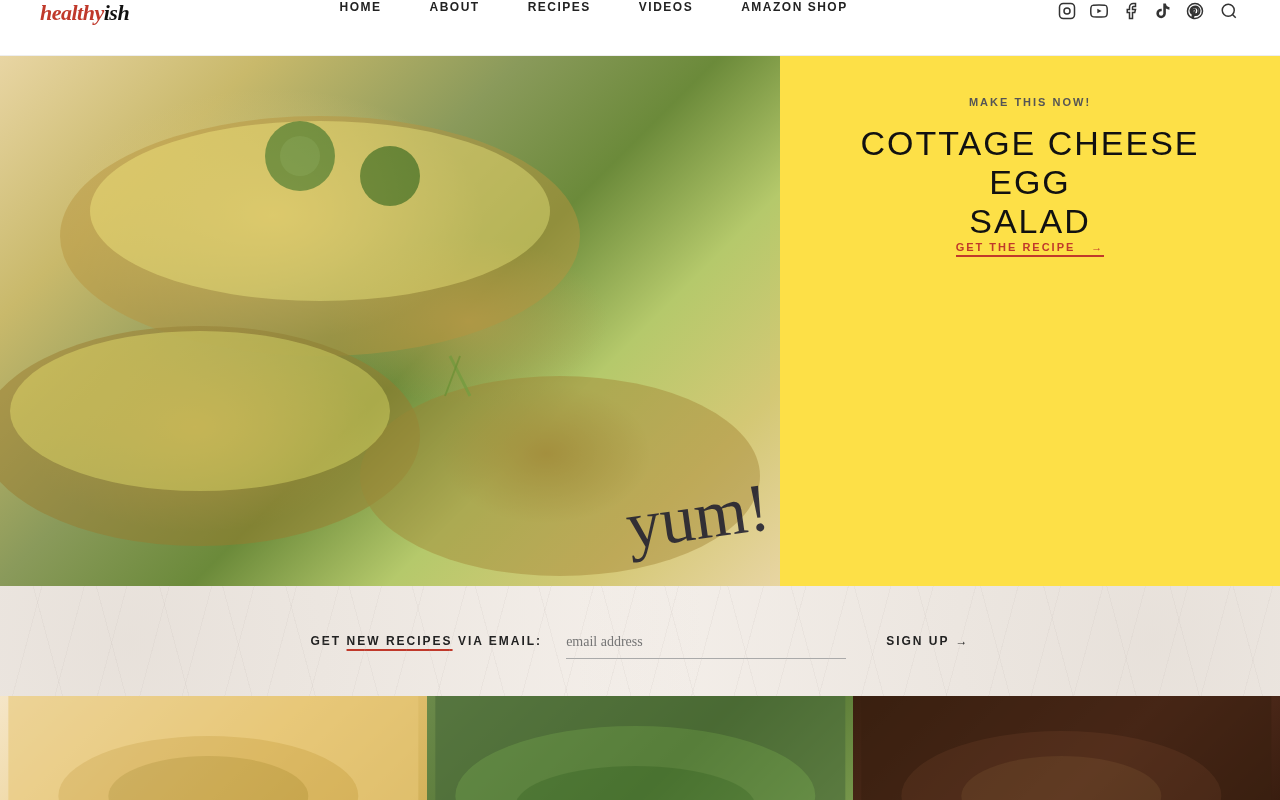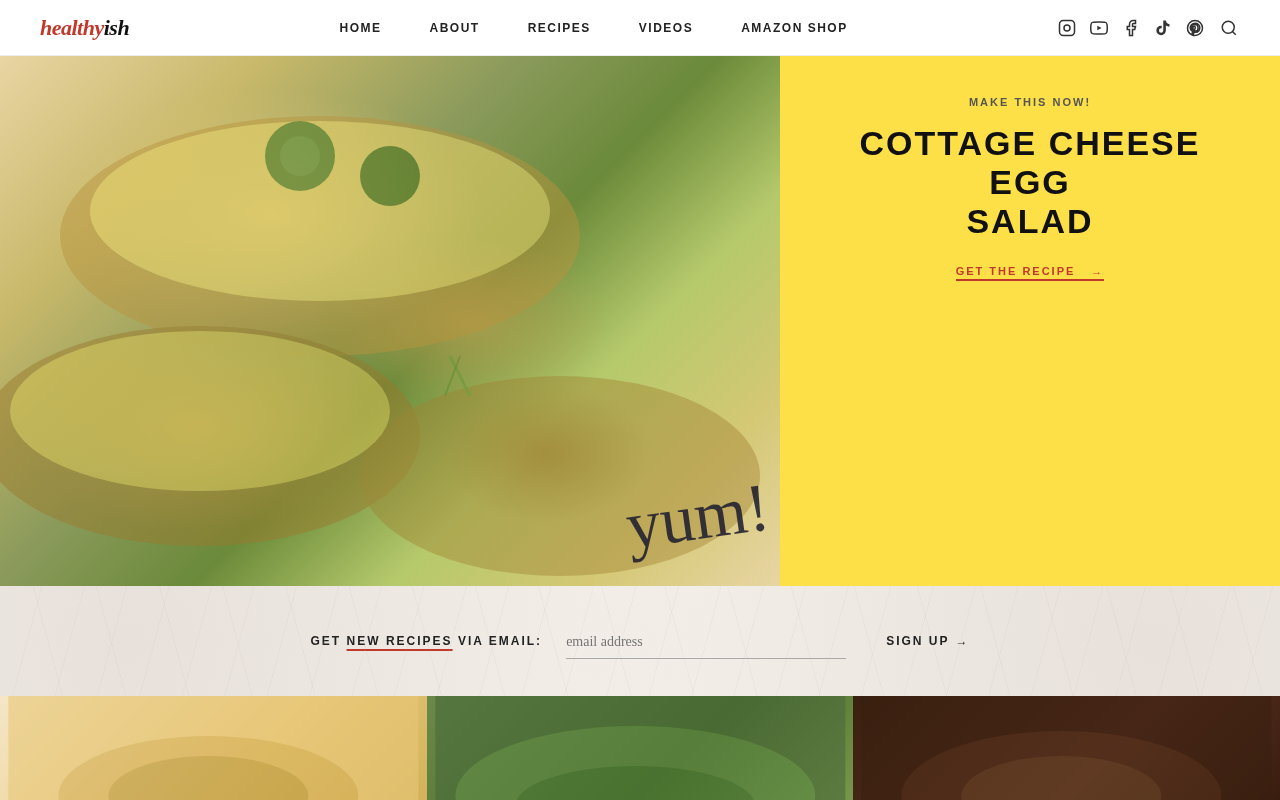--- a/index.html
+++ b/index.html
@@ -1,21 +1,21 @@
 <!DOCTYPE html>
 <html><head>
   <meta charset="utf-8">
   <style>
     * { margin: 0; padding: 0; box-sizing: border-box; }
     body { font-family: 'Georgia', serif; background: #fff; width: 1280px; min-height: 800px; overflow-x: hidden; }
 
     
     header {
       display: flex;
-      align-items: center;
+      align-items: flex-start;
       justify-content: space-between;
       padding: 0 40px;
       height: 56px;
       border-bottom: 1px solid #eee;
       background: #fff;
       position: relative;
       z-index: 10;
     }
     nav {
       display: flex;
@@ -115,26 +115,25 @@
       font-size: 11px;
       font-weight: 700;
       letter-spacing: 2px;
       text-transform: uppercase;
       color: #555;
       margin-bottom: 16px;
     }
     .recipe-title {
       font-family: Arial, sans-serif;
       font-size: 34px;
-      font-weight: 700;
+      font-weight: 400;
       letter-spacing: 2px;
       text-transform: uppercase;
       color: #111;
       line-height: 1.15;
-      margin-bottom: 24px;
     }
     .recipe-desc {
       font-family: Georgia, serif;
       font-size: 16px;
       color: #444;
       line-height: 1.65;
       max-width: 340px;
       margin-bottom: 32px;
     }
     .get-recipe-link {

